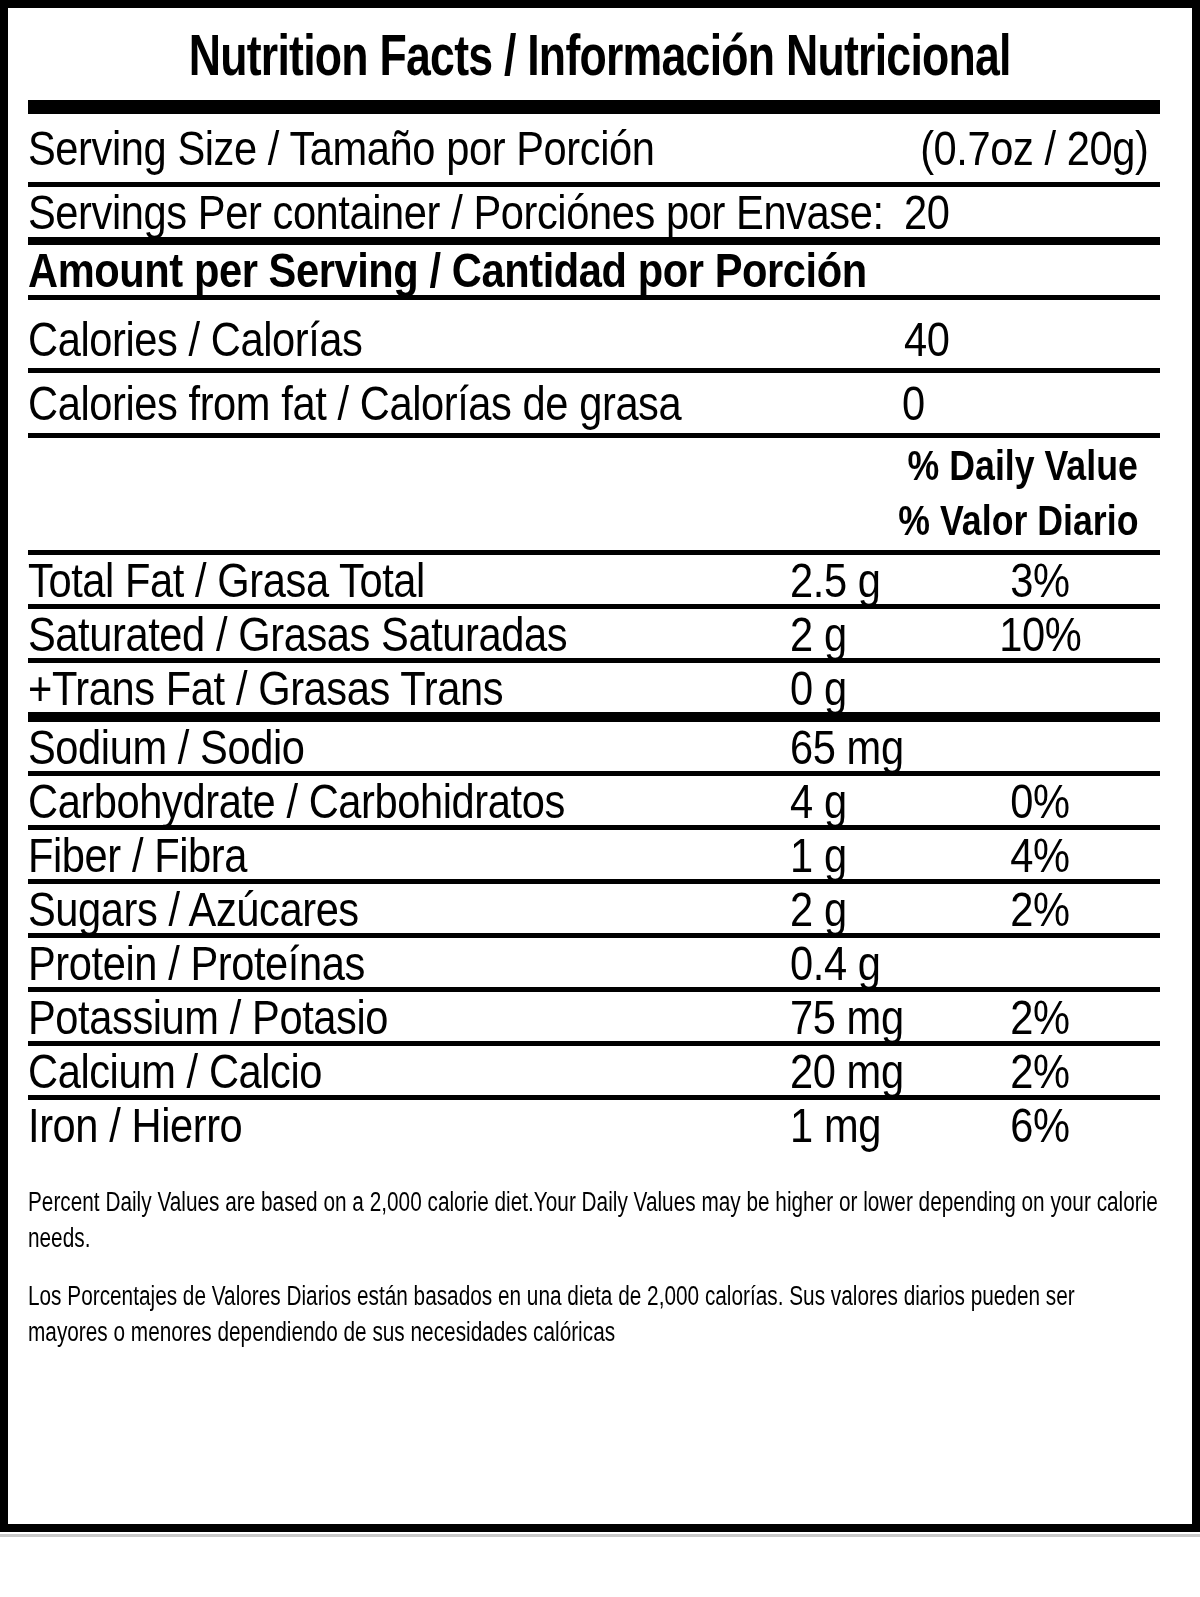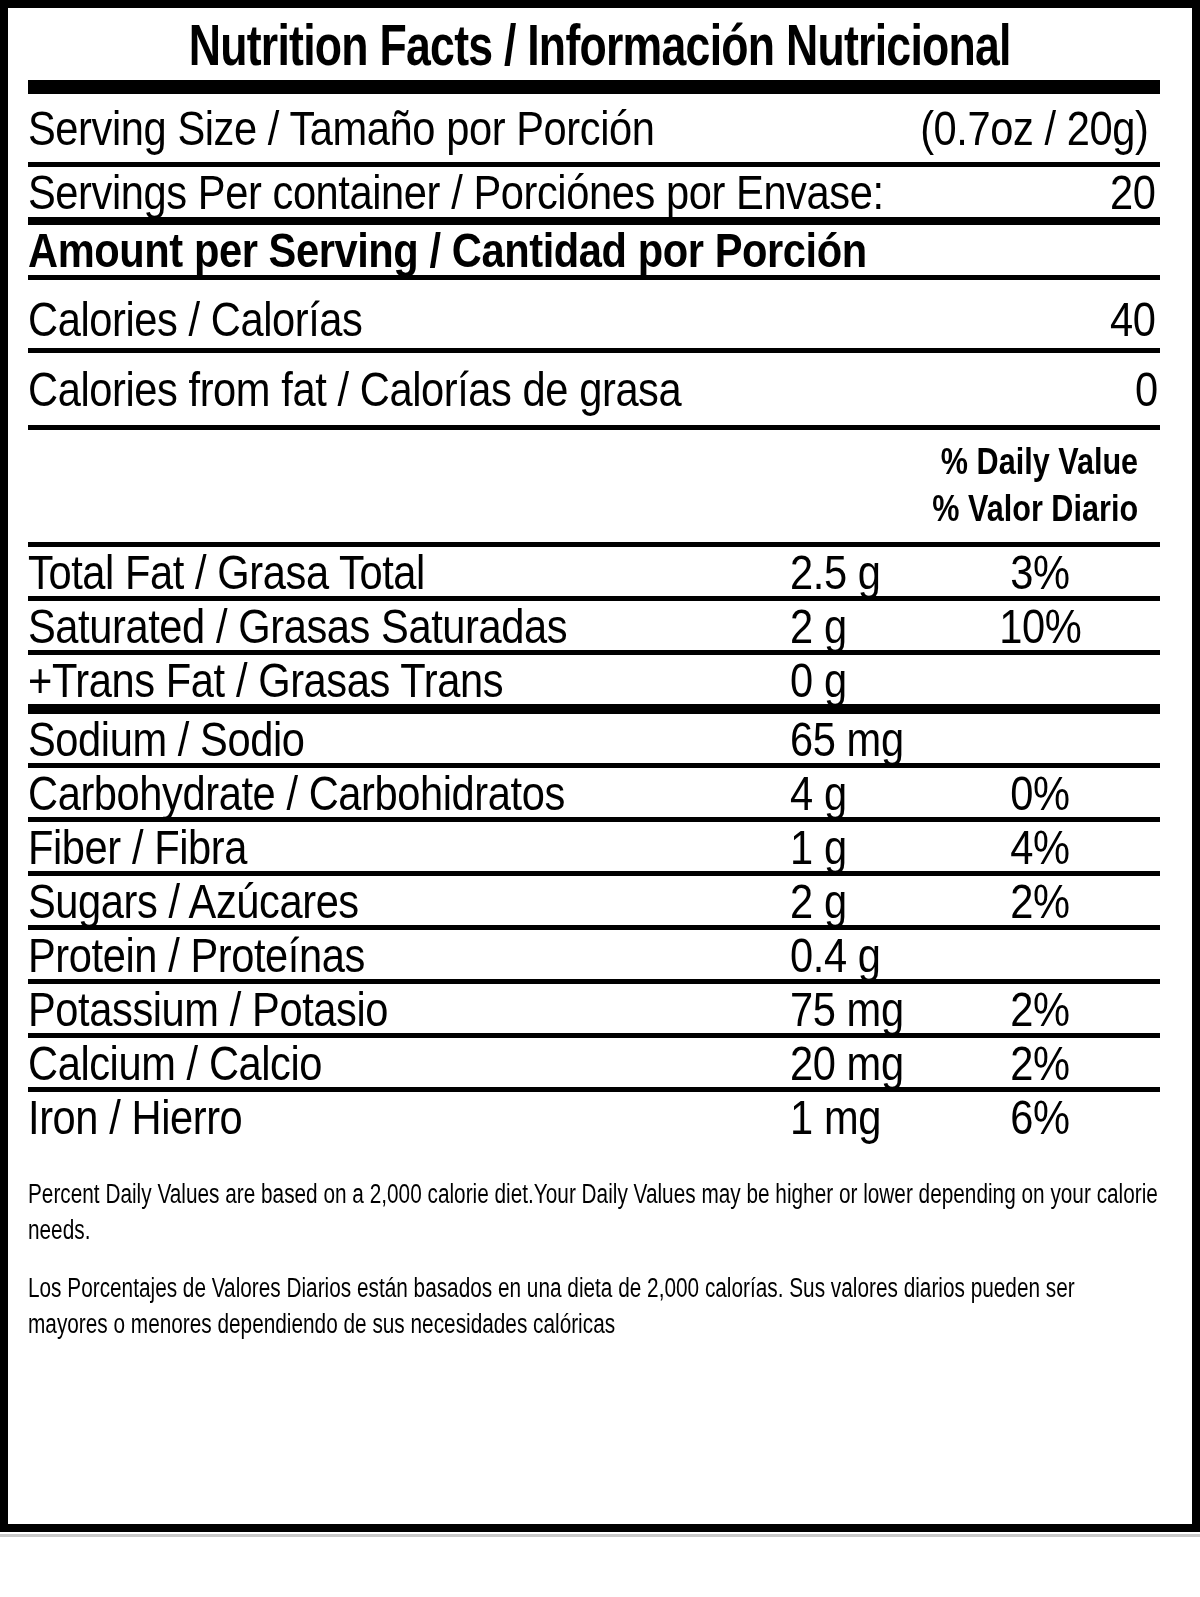--- a/index.html
+++ b/index.html
@@ -25,21 +25,21 @@
   .shadow-line {
     width: 1200px;
     height: 3px;
     background: #c9c9c9;
     margin-top: 2px;
   }
   .inner {
     padding: 0 32px 0 20px; 
   }
   .title-wrap {
-    height: 72px;
+    height: 92px;
     display: flex;
     align-items: center;
     justify-content: center;
   }
   .title {
     font-weight: bold;
     font-size: 58px;
     letter-spacing: -1px;
     white-space: nowrap;
     display: inline-block;
@@ -52,44 +52,44 @@
 
   .row {
     display: flex;
     align-items: center;
     font-size: 49px;
     letter-spacing: -0.5px;
   }
   .r68 { height: 68px; }
   .r50 { height: 50px; }
   .r58 { height: 58px; margin-top: 10px; }
-  .r60 { height: 72px; }
+  .r60 { height: 60px; }
   .nrow { height: 49px; }
   .bold { font-weight: bold; }
 
   .lblcell { flex: 1; min-width: 0; white-space: nowrap; }
-  .valcell { width: 260px; text-align: right; white-space: nowrap; }
+  .valcell { width: 260px; text-align: left; white-space: nowrap; }
   .amtcell { width: 170px; text-align: left; white-space: nowrap; }
   .pctcell { width: 160px; text-align: center; white-space: nowrap; }
   .endpad  { width: 40px; flex: none; }
 
   
   .cond  { display: inline-block; transform: scaleX(0.85); transform-origin: 0 50%;   white-space: nowrap; }
   .condc { display: inline-block; transform: scaleX(0.85); transform-origin: 50% 50%; white-space: nowrap; }
   .condr { display: inline-block; transform: scaleX(0.85); transform-origin: 100% 50%; white-space: nowrap; }
 
   .dvblock {
     height: 112px;
     display: flex;
     flex-direction: column;
     justify-content: center;
     align-items: flex-end;
     padding-right: 22px;
     font-weight: bold;
-    font-size: 36px;
+    font-size: 42px;
     line-height: 1.3;
   }
   .footnotes { margin-top: 36px; }
   .fpara {
     width: 1470px;
     transform: scaleX(0.77);
     transform-origin: 0 0;
     font-size: 27px;
     line-height: 1.33;
     letter-spacing: 0;

